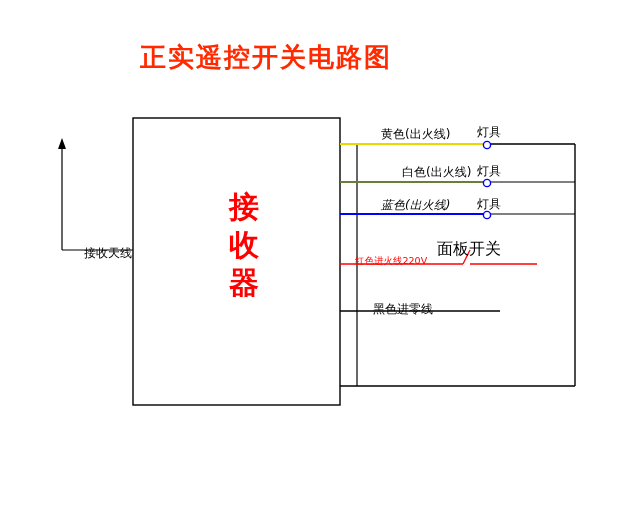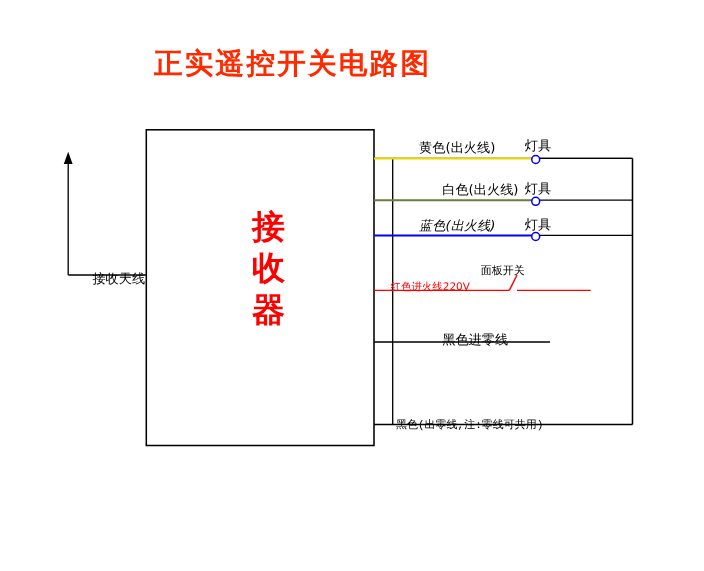--- a/index.html
+++ b/index.html
@@ -37,22 +37,21 @@
     font-size: 12px;
     color: #000000;
     white-space: nowrap;
     font-family: "DejaVu Sans", "Liberation Sans", sans-serif;
   }
   .lbl.red {
     color: #ff0000;
     font-size: 9.5px;
   }
   .lbl.small {
-    font-size: 10px;
-    font-family: Liberation Mono, monospace;
+    font-size: 16px;
   }
   #receiver-label {
     position: absolute;
     left: 222px;
     top: 188px;
     width: 44px;
     font-size: 30px;
     font-weight: bold;
     color: #ff0000;
     text-align: center;
@@ -113,17 +112,16 @@
 
   <div class="lbl" style="left:381px; top:164px;margin-left:21px;">白色(出火线)</div>
   <div class="lbl" style="left:477px; top:163px;">灯具</div>
 
   <div class="lbl" style="left:381px; top:197px;font-style:italic;">蓝色(出火线)</div>
   <div class="lbl" style="left:477px; top:196px;">灯具</div>
 
   <div class="lbl red" style="left:355px; top:255px;">红色进火线220V</div>
   <div class="lbl small" style="left:437px; top:239px;">面板开关</div>
 
-  <div class="lbl" style="left:376px; top:301px;padding-left:26px;">黑色进零线</div>
+  <div class="lbl" style="left:347px; top:301px;padding-left:26px;">黑色进零线</div>
 
-  <div class="lbl small" style="left:360px; top:379px;">黑色(出零线,注:零线可共用)</div>
 
 </div>
 
 </body></html>

